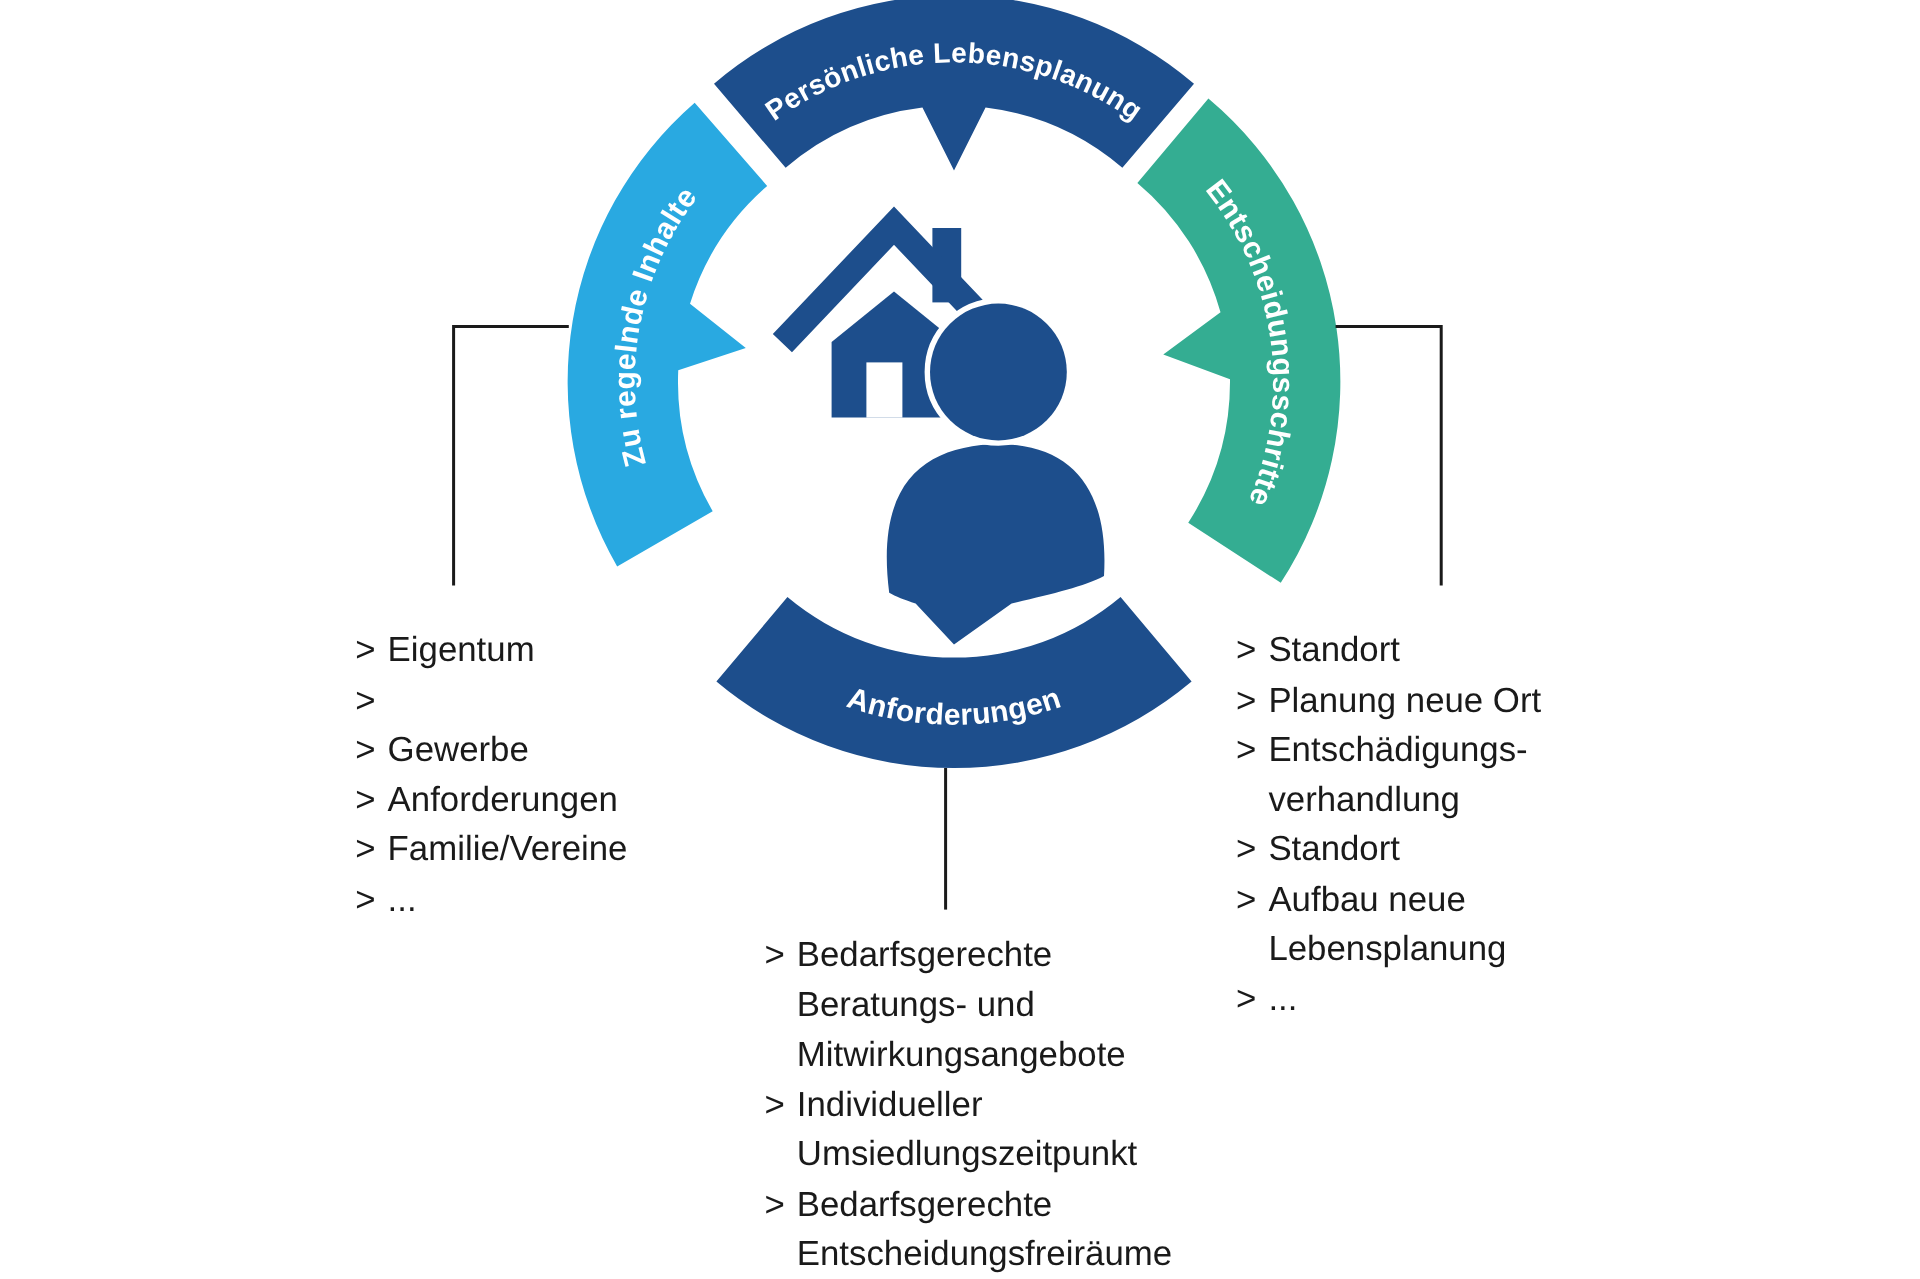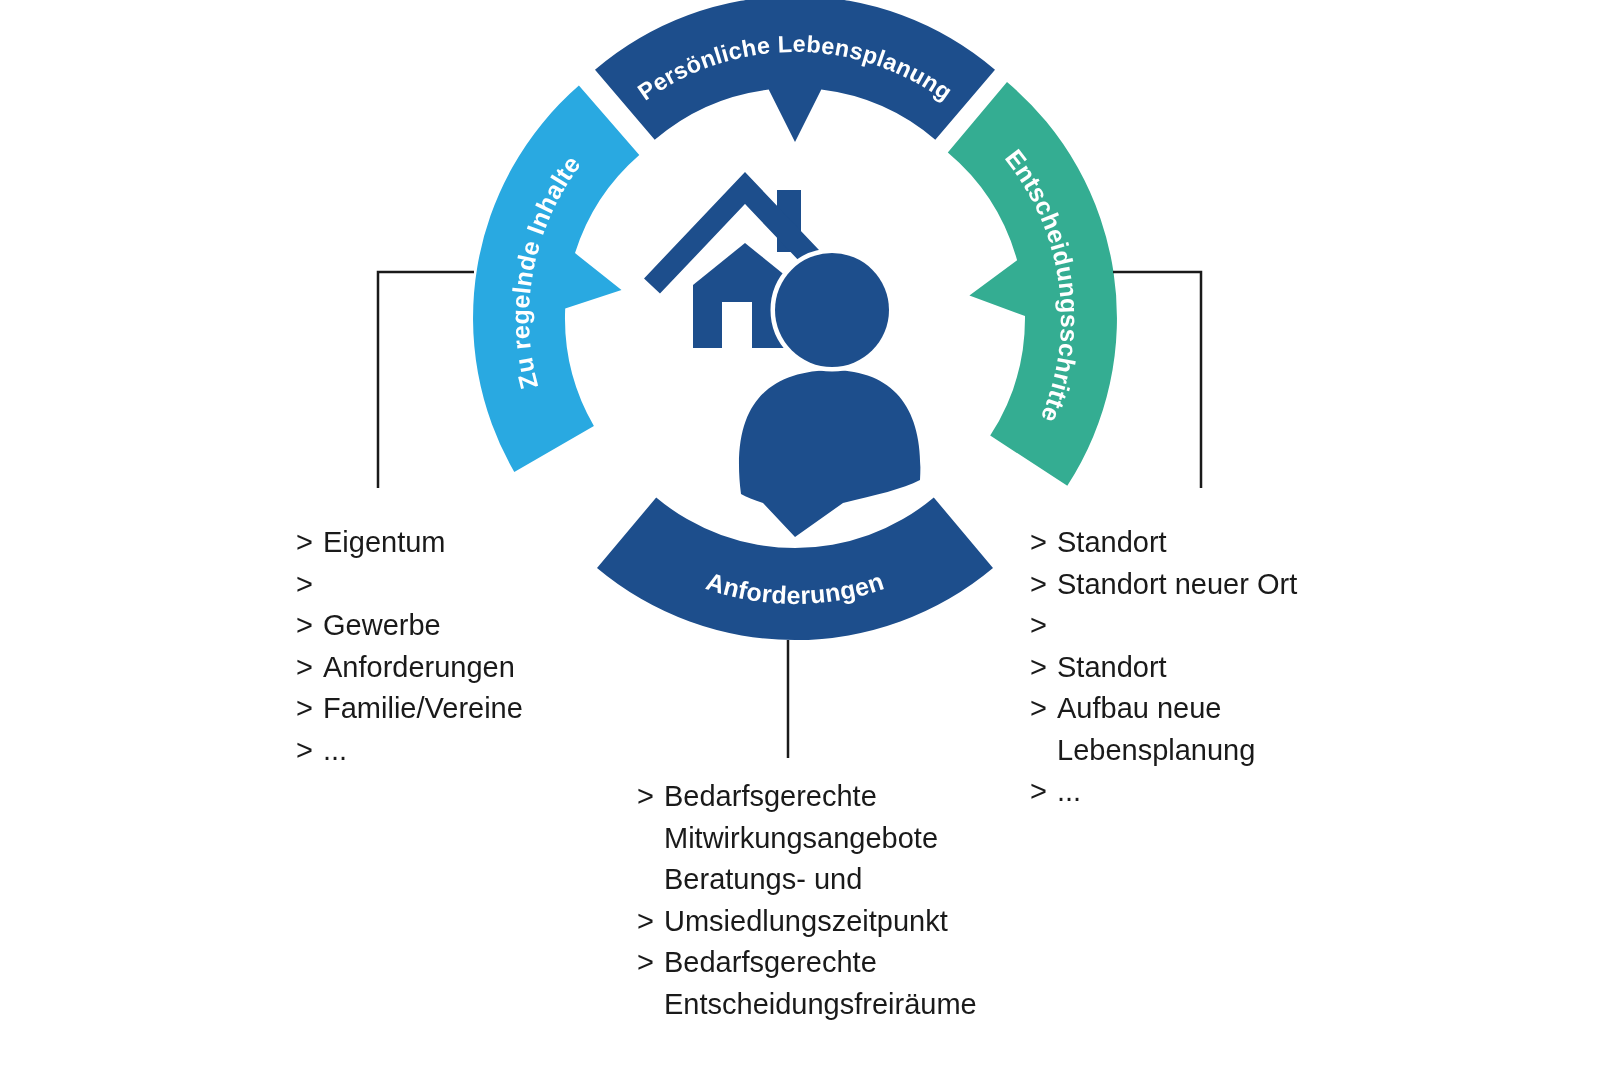--- a/index.html
+++ b/index.html
@@ -126,25 +126,29 @@
   <div class="list list-right">
       <div class="item">
         <span class="mk">&gt;</span>
         <span class="tx">
           <span>Standort</span>
         </span>
       </div>
       <div class="item">
         <span class="mk">&gt;</span>
         <span class="tx">
-          <span>Standort neuer Ort</span>
+          <span>Planung neue Ort</span>
         </span>
       </div>
       <div class="item">
         <span class="mk">&gt;</span>
+        <span class="tx">
+          <span>Entschädigungs-</span>
+          <span>verhandlung</span>
+        </span>
       </div>
       <div class="item">
         <span class="mk">&gt;</span>
         <span class="tx">
           <span>Standort</span>
         </span>
       </div>
       <div class="item">
         <span class="mk">&gt;</span>
         <span class="tx">
@@ -157,27 +161,28 @@
         <span class="tx">
           <span>...</span>
         </span>
       </div>
     </div>
   <div class="list list-bottom">
       <div class="item">
         <span class="mk">&gt;</span>
         <span class="tx">
           <span>Bedarfsgerechte</span>
+          <span>Beratungs- und</span>
           <span>Mitwirkungsangebote</span>
-          <span>Beratungs- und</span>
         </span>
       </div>
       <div class="item">
         <span class="mk">&gt;</span>
         <span class="tx">
+          <span>Individueller</span>
           <span>Umsiedlungszeitpunkt</span>
         </span>
       </div>
       <div class="item">
         <span class="mk">&gt;</span>
         <span class="tx">
           <span>Bedarfsgerechte</span>
           <span>Entscheidungsfreiräume</span>
         </span>
       </div>

